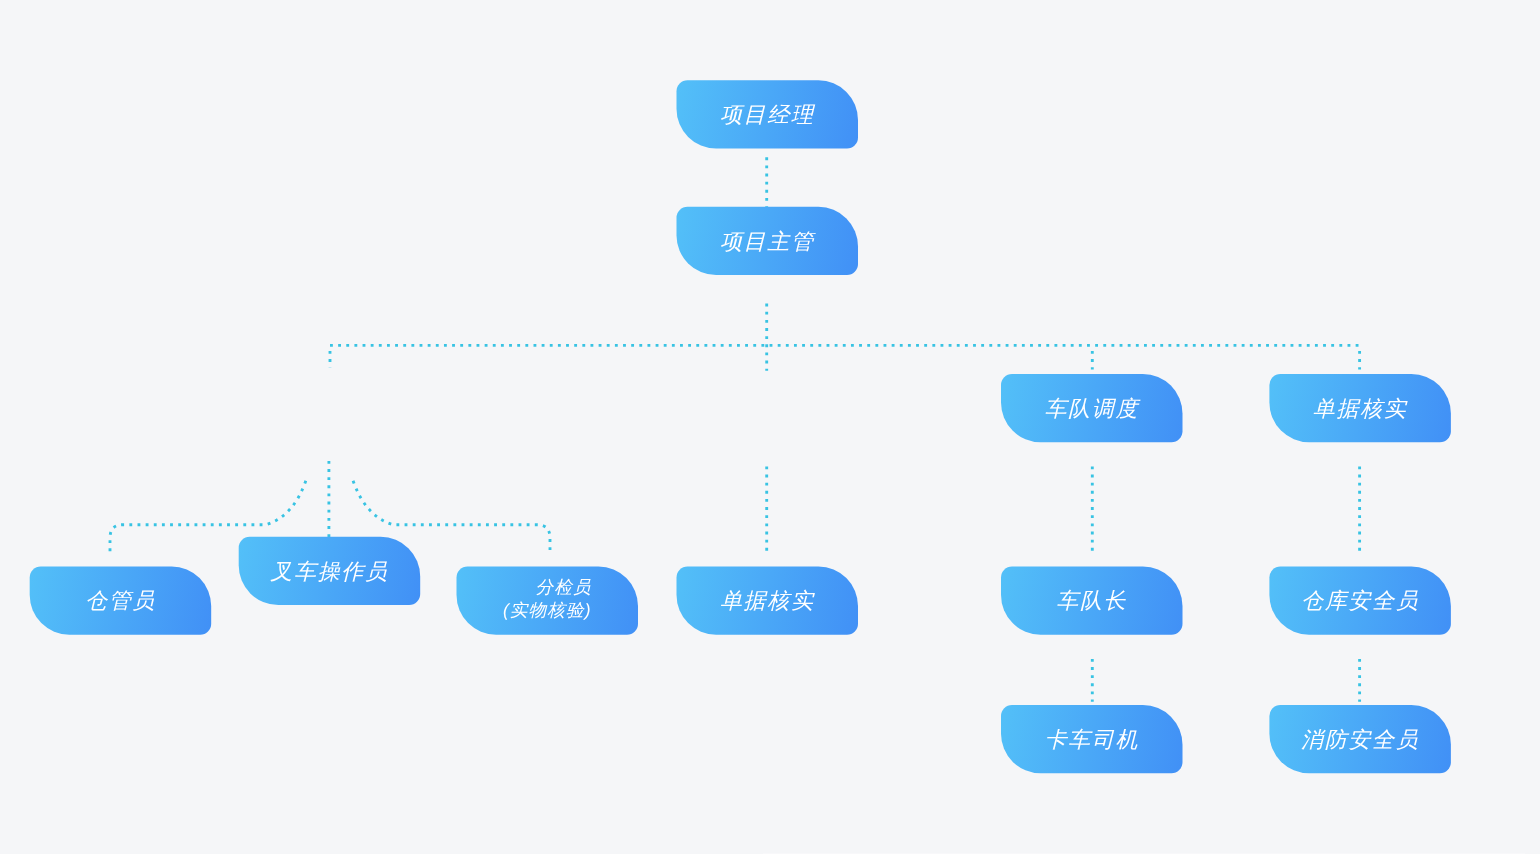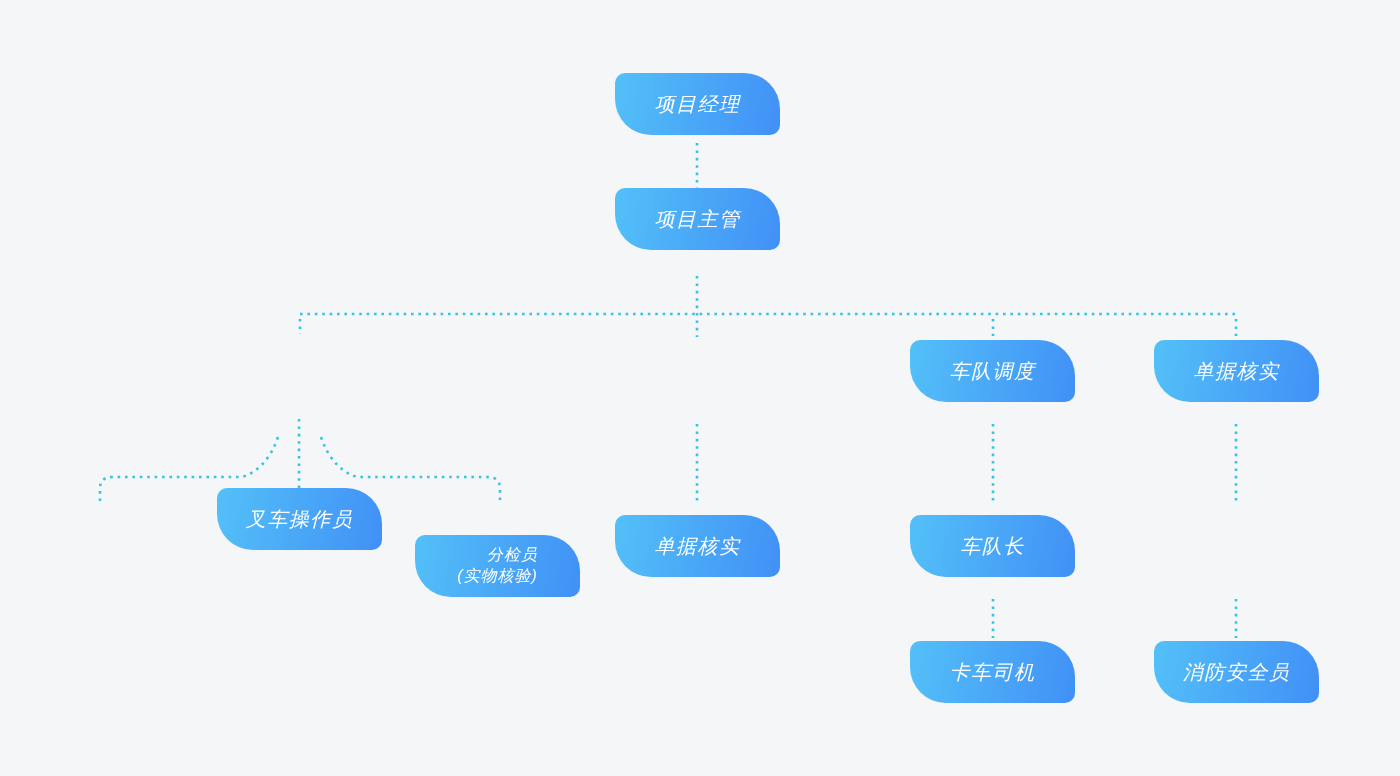--- a/index.html
+++ b/index.html
@@ -42,21 +42,20 @@
     background: linear-gradient(100deg, var(--node-gradient-start, #53c0f8) 0%, var(--node-gradient-end, #4190f6) 100%);
     border-radius: 10px 36px 10px 36px;
     white-space: pre-line;
     user-select: none;
     font-style: italic;
   }
   .node.small-text {
     font-size: 16px;
     line-height: 1.3;
     letter-spacing: 1px;
-    margin-top: 20px;
   }
 </style>
 </head>
 <body>
 
 <div class="canvas">
 
   <svg class="connectors" viewBox="0 0 1400 776" xmlns="http://www.w3.org/2000/svg">
 
     <path class="edge" d="M697 143 V201"></path>
@@ -83,22 +82,24 @@
 
     <path class="edge" d="M1236 599 V638"></path>
   </svg>
 
   <div class="node" style="left:615px; top:73px">项目经理</div>
   <div class="node" style="left:615px; top:188px">项目主管</div>
 
   <div class="node" style="left:910px; top:340px">车队调度</div>
   <div class="node" style="left:1154px; top:340px">单据核实</div>
 
+  <div class="node" style="left:27px; top:515px">仓管员</div>
   <div class="node" style="left:217px; top:488px">叉车操作员</div>
   <div class="node small-text" style="left:415px; top:515px">分检员
 (实物核验)</div>
   <div class="node" style="left:615px; top:515px">单据核实</div>
   <div class="node" style="left:910px; top:515px">车队长</div>
+  <div class="node" style="left:1154px; top:515px">仓库安全员</div>
 
   <div class="node" style="left:1154px; top:641px">消防安全员</div>
   <div class="node" style="left:910px; top:641px">卡车司机</div>
 
 </div>
 
 </body></html>

